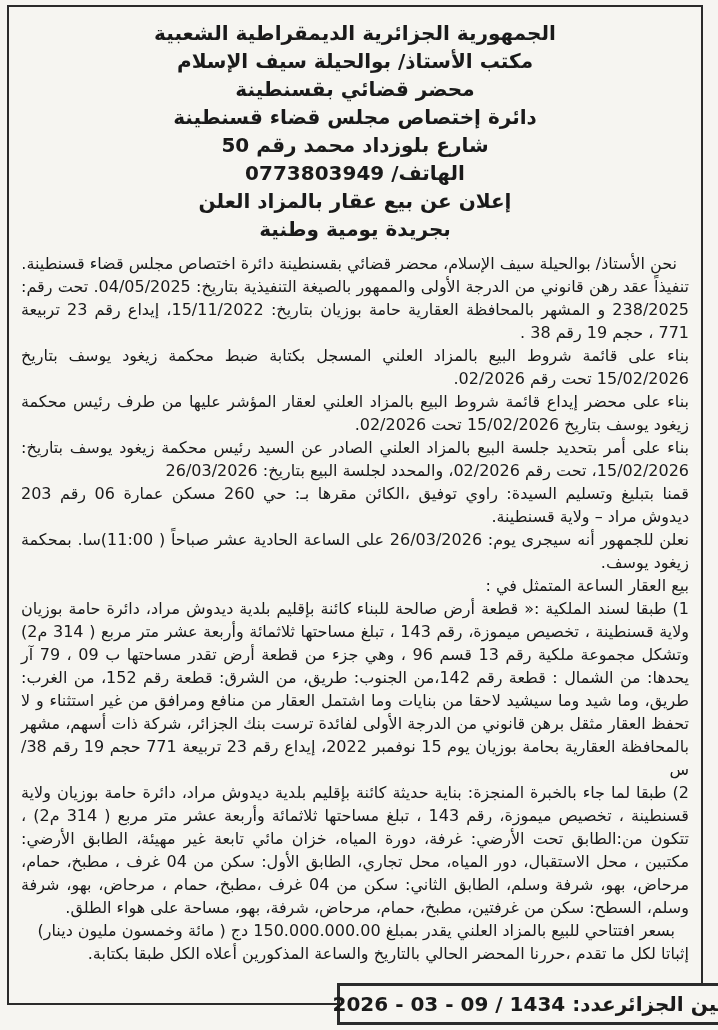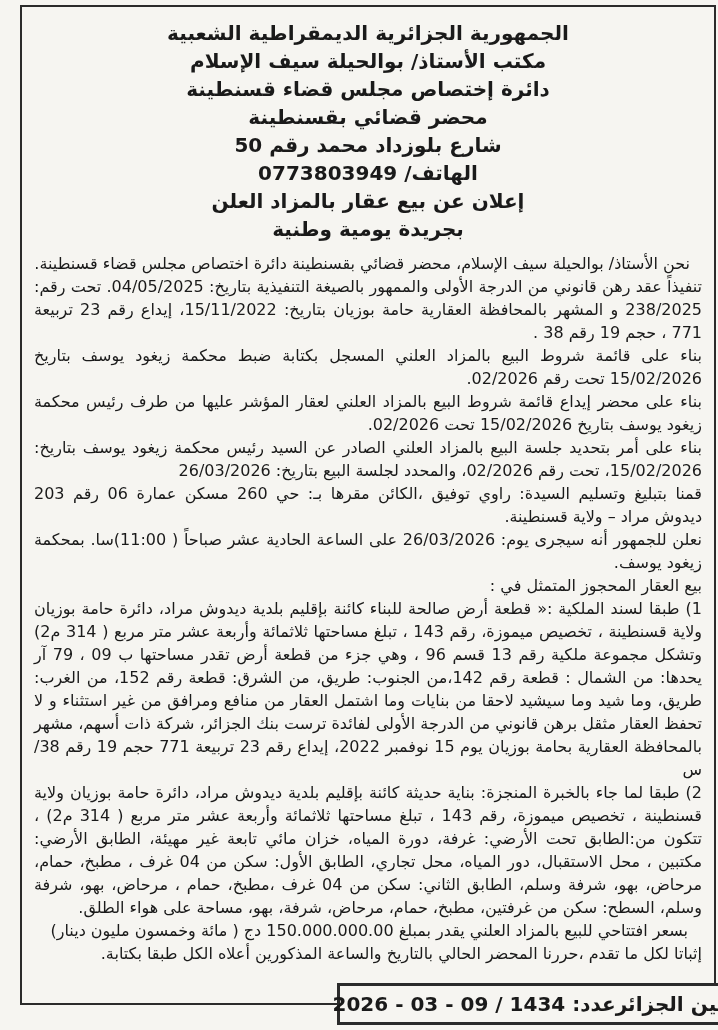--- a/index.html
+++ b/index.html
@@ -11,21 +11,21 @@
   html,body{width:718px;height:1030px;overflow:hidden;}
   body{
     background:var(--paper);
     font-family:"DejaVu Sans",sans-serif;
     color:var(--ink);
     position:relative;
     direction:rtl;
   }
   .frame{
     position:absolute;
-    left:20px;top:5px;width:696px;height:1000px;
+    left:7px;top:5px;width:696px;height:1000px;
     border:2px solid var(--border);
     padding:12px 12px 0 12px;
     background:var(--paper);
   }
   .header-block{
     text-align:center;
     font-weight:bold;
     font-size:20px;
     line-height:28px;
     margin-bottom:9px;
@@ -62,37 +62,37 @@
   }
 </style>
 </head>
 <body>
 
 <div class="frame">
 
   <div class="header-block">
     <div class="header-line">الجمهورية الجزائرية الديمقراطية الشعبية</div>
     <div class="header-line">مكتب الأستاذ/ بوالحيلة سيف الإسلام</div>
+    <div class="header-line">محضر قضائي بقسنطينة</div>
     <div class="header-line">دائرة إختصاص مجلس قضاء قسنطينة</div>
-    <div class="header-line">محضر قضائي بقسنطينة</div>
     <div class="header-line">شارع بلوزداد محمد رقم 50</div>
     <div class="header-line">الهاتف/ 0773803949</div>
     <div class="header-line">إعلان عن بيع عقار بالمزاد العلن</div>
     <div class="header-line">بجريدة يومية وطنية</div>
   </div>
 
   <div class="body-block">
     <p class="para-intro">نحن الأستاذ/ بوالحيلة سيف الإسلام، محضر قضائي بقسنطينة دائرة اختصاص مجلس قضاء قسنطينة.</p>
     <p>تنفيذاً عقد رهن قانوني من الدرجة الأولى والممهور بالصيغة التنفيذية بتاريخ: 04/05/2025. تحت رقم: 238/2025 و المشهر بالمحافظة العقارية حامة بوزيان بتاريخ: 15/11/2022، إيداع رقم 23 تربيعة 771 ، حجم 19 رقم 38 .</p>
     <p>بناء على قائمة شروط البيع بالمزاد العلني المسجل بكتابة ضبط محكمة زيغود يوسف بتاريخ 15/02/2026 تحت رقم 02/2026.</p>
     <p>بناء على محضر إيداع قائمة شروط البيع بالمزاد العلني لعقار المؤشر عليها من طرف رئيس محكمة زيغود يوسف بتاريخ 15/02/2026 تحت 02/2026.</p>
     <p>بناء على أمر بتحديد جلسة البيع بالمزاد العلني الصادر عن السيد رئيس محكمة زيغود يوسف بتاريخ: 15/02/2026، تحت رقم 02/2026، والمحدد لجلسة البيع بتاريخ: 26/03/2026</p>
     <p>قمنا بتبليغ وتسليم السيدة: راوي توفيق ،الكائن مقرها بـ: حي 260 مسكن عمارة 06 رقم 203 ديدوش مراد – ولاية قسنطينة.</p>
     <p>نعلن للجمهور أنه سيجرى يوم: 26/03/2026 على الساعة الحادية عشر صباحاً ( 11:00)سا. بمحكمة زيغود يوسف.</p>
-    <p>بيع العقار المحجوز المتمثل في :</p>
+    <p>بيع العقار الساعة المتمثل في :</p>
     <p>1) طبقا لسند الملكية :« قطعة أرض صالحة للبناء كائنة بإقليم بلدية ديدوش مراد، دائرة حامة بوزيان ولاية قسنطينة ، تخصيص ميموزة، رقم 143 ، تبلغ مساحتها ثلاثمائة وأربعة عشر متر مربع ( 314 م2) وتشكل مجموعة ملكية رقم 13 قسم 96 ، وهي جزء من قطعة أرض تقدر مساحتها ب 09 ، 79 آر يحدها: من الشمال : قطعة رقم 142،من الجنوب: طريق، من الشرق: قطعة رقم 152، من الغرب: طريق، وما شيد وما سيشيد لاحقا من بنايات وما اشتمل العقار من منافع ومرافق من غير استثناء و لا تحفظ العقار مثقل برهن قانوني من الدرجة الأولى لفائدة ترست بنك الجزائر، شركة ذات أسهم، مشهر بالمحافظة العقارية بحامة بوزيان يوم 15 نوفمبر 2022، إيداع رقم 23 تربيعة 771 حجم 19 رقم 38/س</p>
     <p>2) طبقا لما جاء بالخبرة المنجزة: بناية حديثة كائنة بإقليم بلدية ديدوش مراد، دائرة حامة بوزيان ولاية قسنطينة ، تخصيص ميموزة، رقم 143 ، تبلغ مساحتها ثلاثمائة وأربعة عشر متر مربع ( 314 م2) ، تتكون من:الطابق تحت الأرضي: غرفة، دورة المياه، خزان مائي تابعة غير مهيئة، الطابق الأرضي: مكتبين ، محل الاستقبال، دور المياه، محل تجاري، الطابق الأول: سكن من 04 غرف ، مطبخ، حمام، مرحاض، بهو، شرفة وسلم، الطابق الثاني: سكن من 04 غرف ،مطبخ، حمام ، مرحاض، بهو، شرفة وسلم، السطح: سكن من غرفتين، مطبخ، حمام، مرحاض، شرفة، بهو، مساحة على هواء الطلق.</p>
     <p class="para-price">بسعر افتتاحي للبيع بالمزاد العلني يقدر بمبلغ 150.000.000.00 دج ( مائة وخمسون مليون دينار)</p>
     <p>إثباتا لكل ما تقدم ،حررنا المحضر الحالي بالتاريخ والساعة المذكورين أعلاه الكل طبقا بكتابة.</p>
   </div>
 
 </div>
 
 <div class="footer-box">
   <span>عين الجزائرعدد: 1434 / 09 - 03 - 2026</span>

